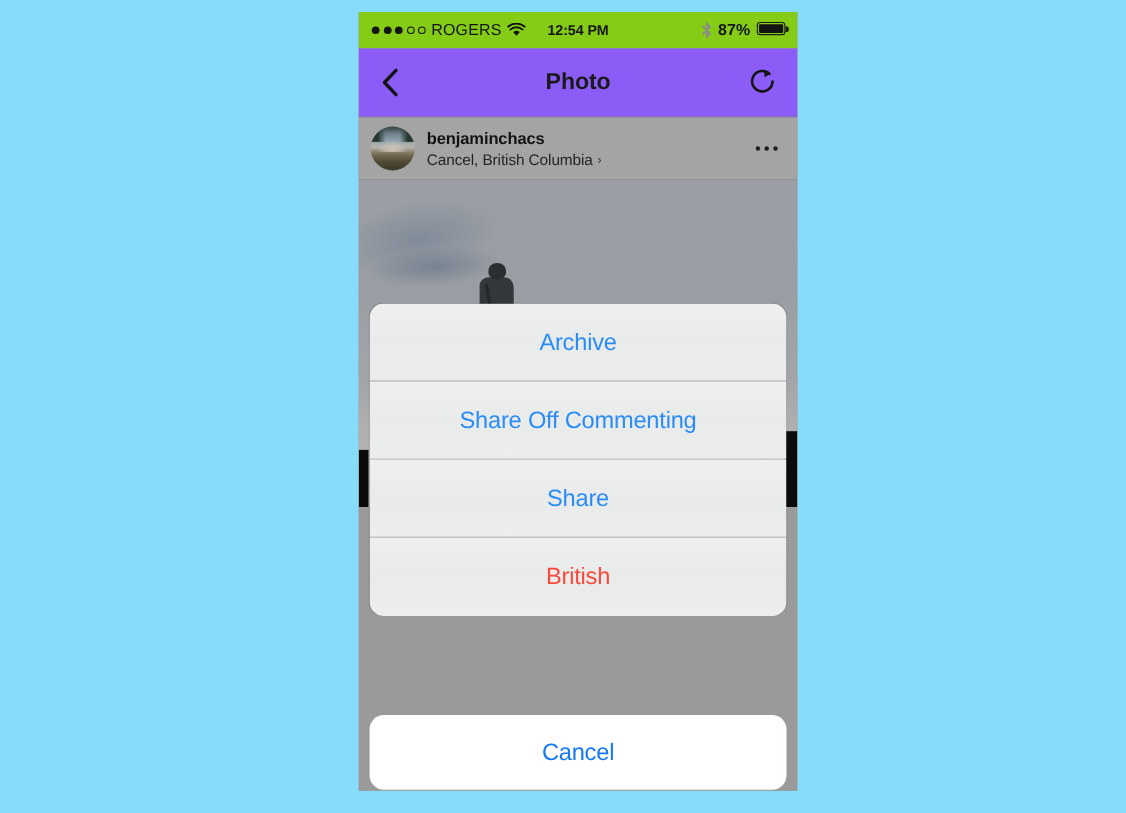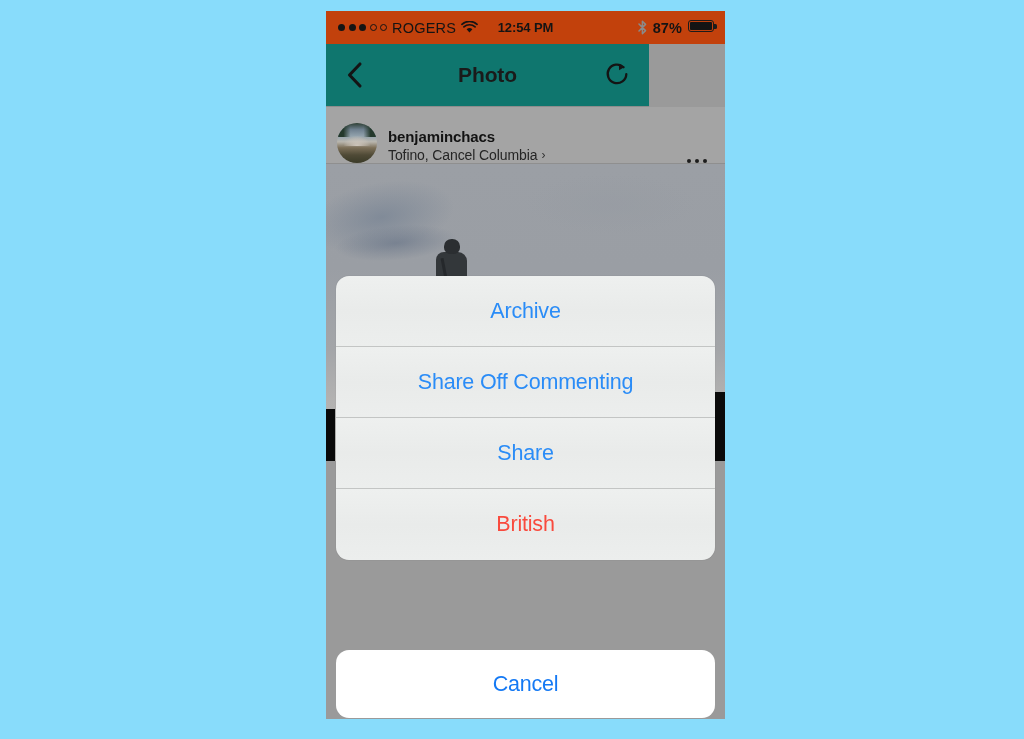--- a/index.html
+++ b/index.html
@@ -26,21 +26,21 @@
     background: #9a9a9a;
     overflow: hidden;
   }
 
   
   #status-bar {
     position: absolute;
     left: 0; top: 0;
     width: 399px;
     height: 33px;
-    background: #c2410c;
+    background: #84cc16;
     display: flex;
     align-items: center;
     color: #141414;
     font-size: 14.5px;
     letter-spacing: 0.1px;
   }
   #status-left {
     display: flex;
     align-items: center;
     gap: 5px;
@@ -94,23 +94,23 @@
     display: block;
     height: 100%;
     background: #141414;
     border-radius: 1px;
   }
 
   
   #nav-bar {
     position: absolute;
     left: 0; top: 33px;
-    width: 323px;
+    width: 399px;
     height: 63px;
-    background: #0f766e;
+    background: #8b5cf6;
     border-bottom: 1px solid #8d8d8d;
     display: flex;
     align-items: center;
   }
   #nav-title {
     position: absolute;
     left: 0; right: 0;
     text-align: center;
     font-size: 21px;
     font-weight: bold;
@@ -135,21 +135,21 @@
 
   
   #post-header {
     position: absolute;
     left: 0; top: 96px;
     width: 399px;
     height: 57px;
     background: #a4a4a4;
     border-bottom: 1px solid #8f8f8f;
     display: flex;
-    align-items: flex-end;
+    align-items: center;
   }
   #avatar {
     margin-left: 11px;
     width: 40px; height: 40px;
     border-radius: 50%;
     overflow: hidden;
     flex: none;
     background: linear-gradient(
         to bottom,
         #2d3f34 0%,
@@ -381,21 +381,21 @@
         <path d="M13.8 2.6 L19.6 5.9 L14.1 9.3 Z" fill="#141414"></path>
       </svg>
     </div>
   </div>
 
   <div id="post-header">
     <div id="avatar"></div>
     <div id="post-meta">
       <div id="username">benjaminchacs</div>
       <div id="location-row">
-        <span>Tofino, Cancel Columbia</span>
+        <span>Cancel, British Columbia</span>
         <span id="location-chevron">›</span>
       </div>
     </div>
     <div id="more-btn">
       <span></span>
         <span></span>
         <span></span>
     </div>
   </div>
 

